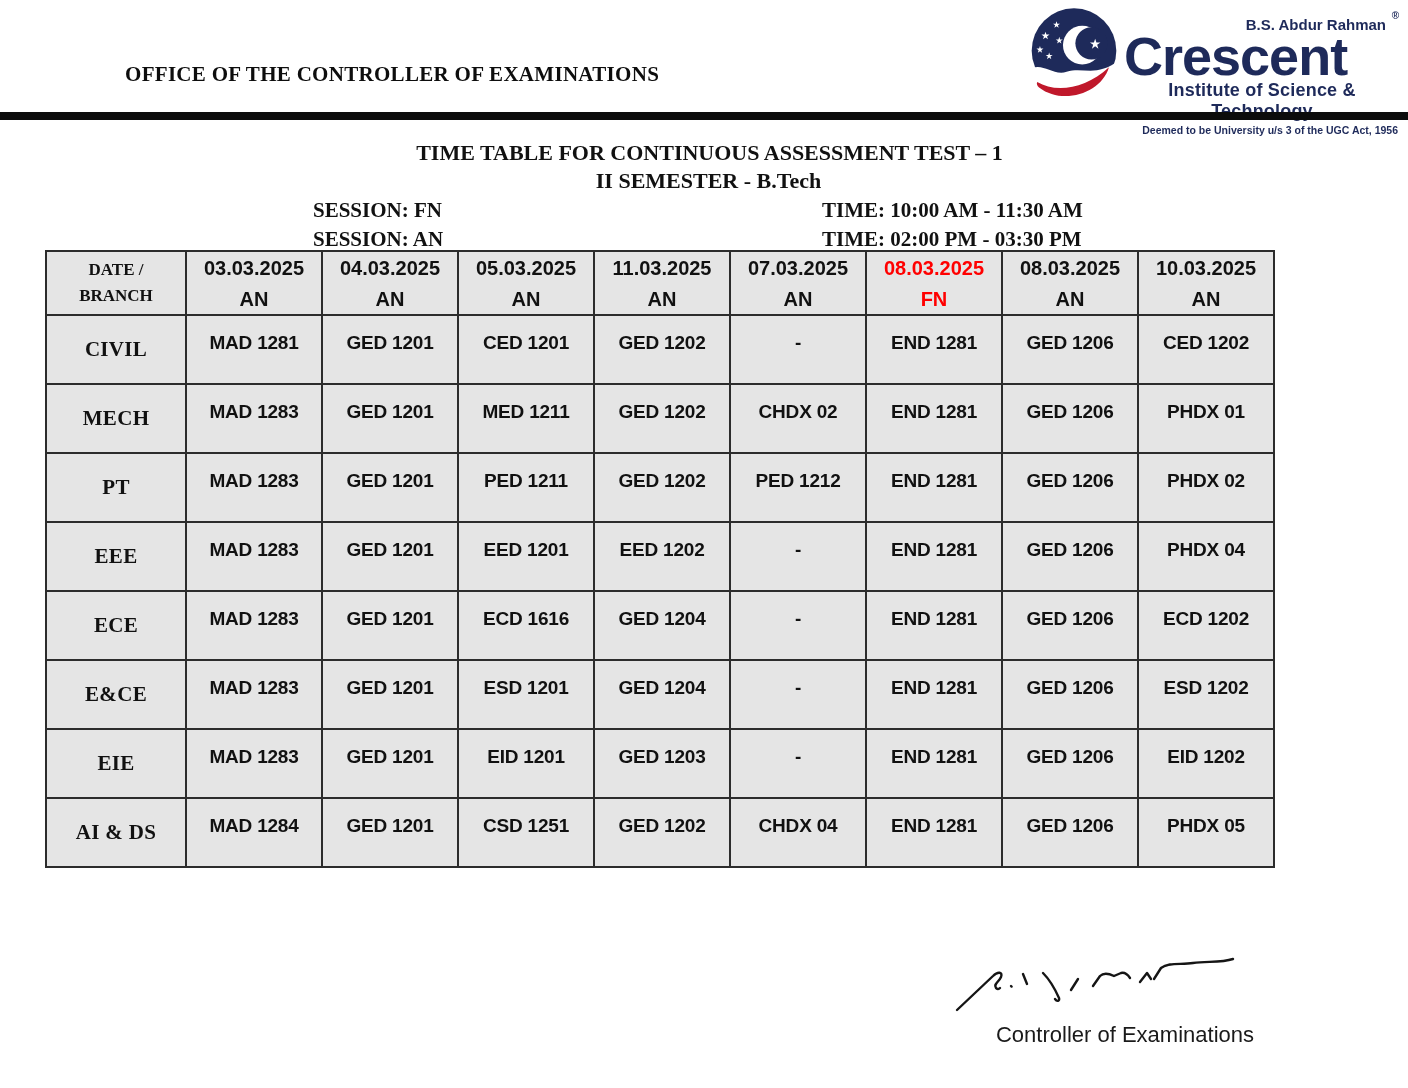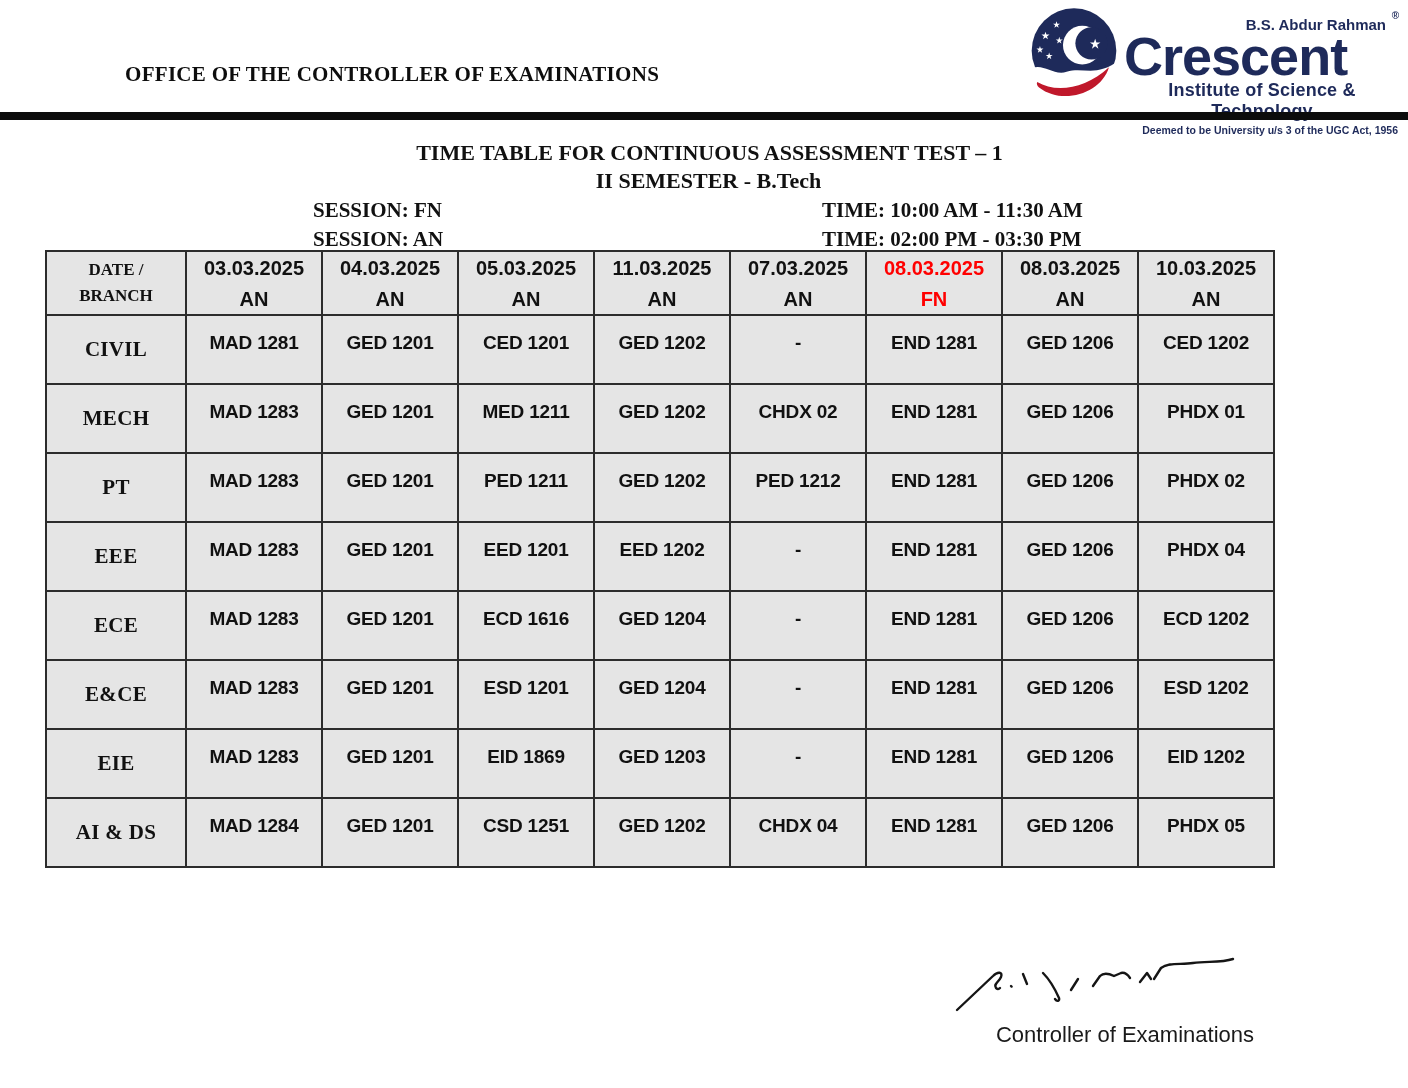--- a/index.html
+++ b/index.html
@@ -211,21 +211,21 @@
           <td class="course-cell">GED 1204</td>
           <td class="course-cell">-</td>
           <td class="course-cell">END 1281</td>
           <td class="course-cell">GED 1206</td>
           <td class="course-cell">ESD 1202</td>
         </tr>
         <tr>
           <th class="branch-cell">EIE</th>
           <td class="course-cell">MAD 1283</td>
           <td class="course-cell">GED 1201</td>
-          <td class="course-cell">EID 1869</td>
+          <td class="course-cell">EID 1201</td>
           <td class="course-cell">GED 1203</td>
           <td class="course-cell">-</td>
           <td class="course-cell">END 1281</td>
           <td class="course-cell">GED 1206</td>
           <td class="course-cell">EID 1202</td>
         </tr>
         <tr>
           <th class="branch-cell">AI &amp; DS</th>
           <td class="course-cell">MAD 1284</td>
           <td class="course-cell">GED 1201</td>

